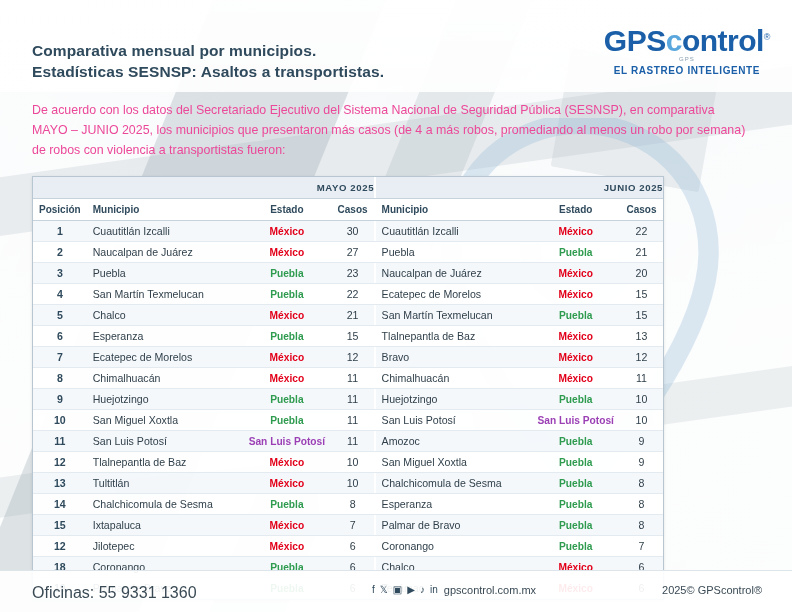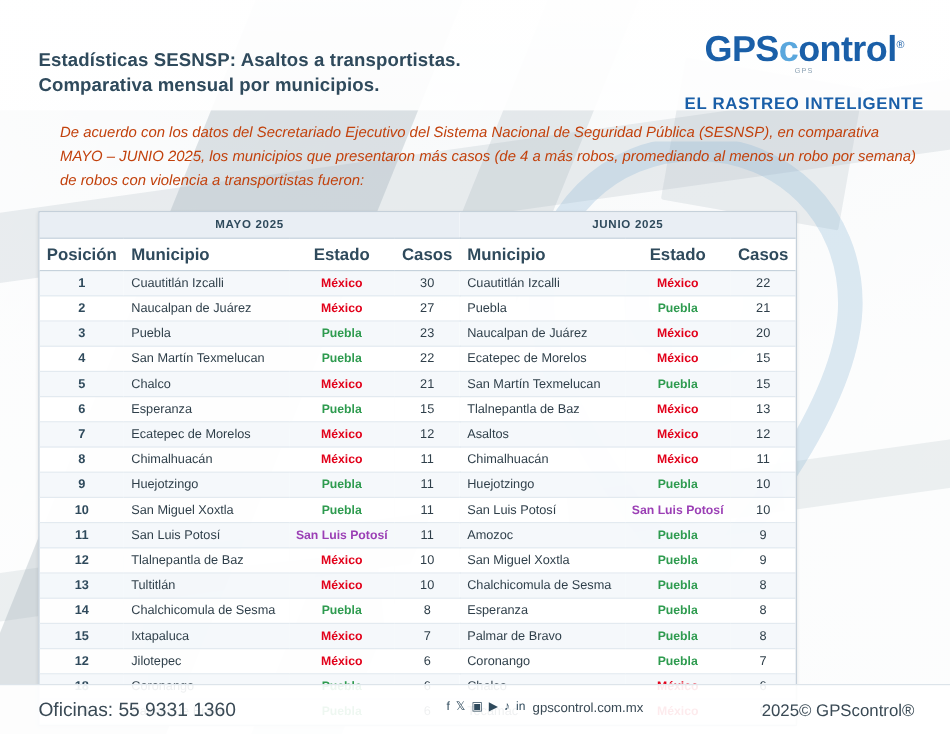--- a/index.html
+++ b/index.html
@@ -72,55 +72,56 @@
     font-size: 30px; font-weight: bold; line-height: 30px;
     letter-spacing: -0.5px;
   }
   .logo-gps { color: #1a5fa8; }
   .logo-control { color: #1a5fa8; font-weight: bold; }
   .logo-c { color: #5aa7dd; }
   .logo-reg {
     font-size: 9px; vertical-align: super; color: #1a5fa8; font-weight: normal;
   }
   .logo-sub {
-    margin-top: 15px;
-    font-size: 14px; font-weight: bold; letter-spacing: 0.6px;
+    margin-top: 3px;
+    font-size: 10px; font-weight: bold; letter-spacing: 0.6px;
     color: #1a5fa8;
   }
   .logo-gpstag {
     font-size: 6px; color: #8aa0b2; letter-spacing: 1px;
   }
 
   
   .intro {
-    position: absolute; top: 100px; left: 50px; width: 716px;
-    font-size: 12.4px; line-height: 20px; color: #c2410c; font-style: italic;
+    position: absolute; top: 100px; left: 32px; width: 716px;
+    font-size: 12.4px; line-height: 20px; color: #ec4899;
   }
 
   
   .table-wrap {
     position: absolute; top: 176px; left: 32px; width: 632px;
     background: rgba(255,255,255,0.93);
     border: 1px solid #b8c6d2;
     box-shadow: 0 1px 3px rgba(0,0,0,0.10);
   }
   table { border-collapse: collapse; width: 100%; font-size: 10.6px; }
   .month-row th {
     background: #e9eef4;
     color: #2f4a5c;
     font-size: 9.6px;
     font-weight: bold;
     letter-spacing: 0.6px;
     padding: 5px 0;
     border-bottom: 1px solid #c6d2dc;
+    text-align: right;
   }
   .head-row th {
     background: #ffffff;
     color: #2f4a5c;
-    font-size: 14px;
+    font-size: 10px;
     font-weight: bold;
     padding: 5px 6px;
     border-bottom: 1px solid #c6d2dc;
     text-align: left;
   }
   .head-row th.c { text-align: center; }
   tbody td {
     padding: 4px 6px;
     border-bottom: 1px solid #e3eaf0;
     color: #2f3f4a;
@@ -146,21 +147,21 @@
   }
   .footer-center {
     position: absolute; left: 372px; top: 13px;
     font-size: 11px; color: #3a4a55;
     display: flex; align-items: center; gap: 6px;
   }
   .social { display: flex; gap: 5px; align-items: center; color: #2f4a5c; font-size: 10px; }
   .social span { line-height: 1; }
   .footer-right {
     position: absolute; right: 30px; top: 13px;
-    font-size: 14px; color: #3a4a55;
+    font-size: 11px; color: #3a4a55;
   }
 </style>
 </head>
 <body>
 
 <div class="bg">
   <div class="bg-photo"></div>
   <div class="road r1"></div>
   <div class="road r2"></div>
   <div class="road r3"></div>
@@ -172,22 +173,22 @@
   <div class="pin">
     <svg viewBox="0 0 100 130">
         <path d="M50 2 C25 2 6 21 6 46 c0 32 38 74 44 82 6-8 44-50 44-82 0-25-19-44-44-44z" fill="none" stroke="#8fb8d8" stroke-width="7"></path>
         <circle cx="50" cy="45" r="17" fill="none" stroke="#8fb8d8" stroke-width="7"></circle>
       </svg>
   </div>
 </div>
 
 <div class="header">
   <div class="title-block">
+    <div>Comparativa mensual por municipios.</div>
     <div>Estadísticas SESNSP: Asaltos a transportistas.</div>
-    <div>Comparativa mensual por municipios.</div>
   </div>
   <div class="logo">
     <div class="logo-main">
       <span class="logo-gps">GPS</span><span class="logo-c">c</span><span class="logo-control">ontrol</span><span class="logo-reg">®</span>
     </div>
     <div class="logo-gpstag">GPS</div>
     <div class="logo-sub">EL RASTREO INTELIGENTE</div>
   </div>
 </div>
 
@@ -272,21 +273,21 @@
           <td class="muni">Tlalnepantla de Baz</td>
           <td class="edo" style="color: rgb(226, 0, 26);">México</td>
           <td class="casos">13</td>
         </tr>
         <tr>
           <td class="pos">7</td>
           <td class="muni">Ecatepec de Morelos</td>
           <td class="edo" style="color: rgb(226, 0, 26);">México</td>
           <td class="casos">12</td>
           <td class="divider-col"></td>
-          <td class="muni">Asaltos</td>
+          <td class="muni">Bravo</td>
           <td class="edo" style="color: rgb(226, 0, 26);">México</td>
           <td class="casos">12</td>
         </tr>
         <tr>
           <td class="pos">8</td>
           <td class="muni">Chimalhuacán</td>
           <td class="edo" style="color: rgb(226, 0, 26);">México</td>
           <td class="casos">11</td>
           <td class="divider-col"></td>
           <td class="muni">Chimalhuacán</td>

